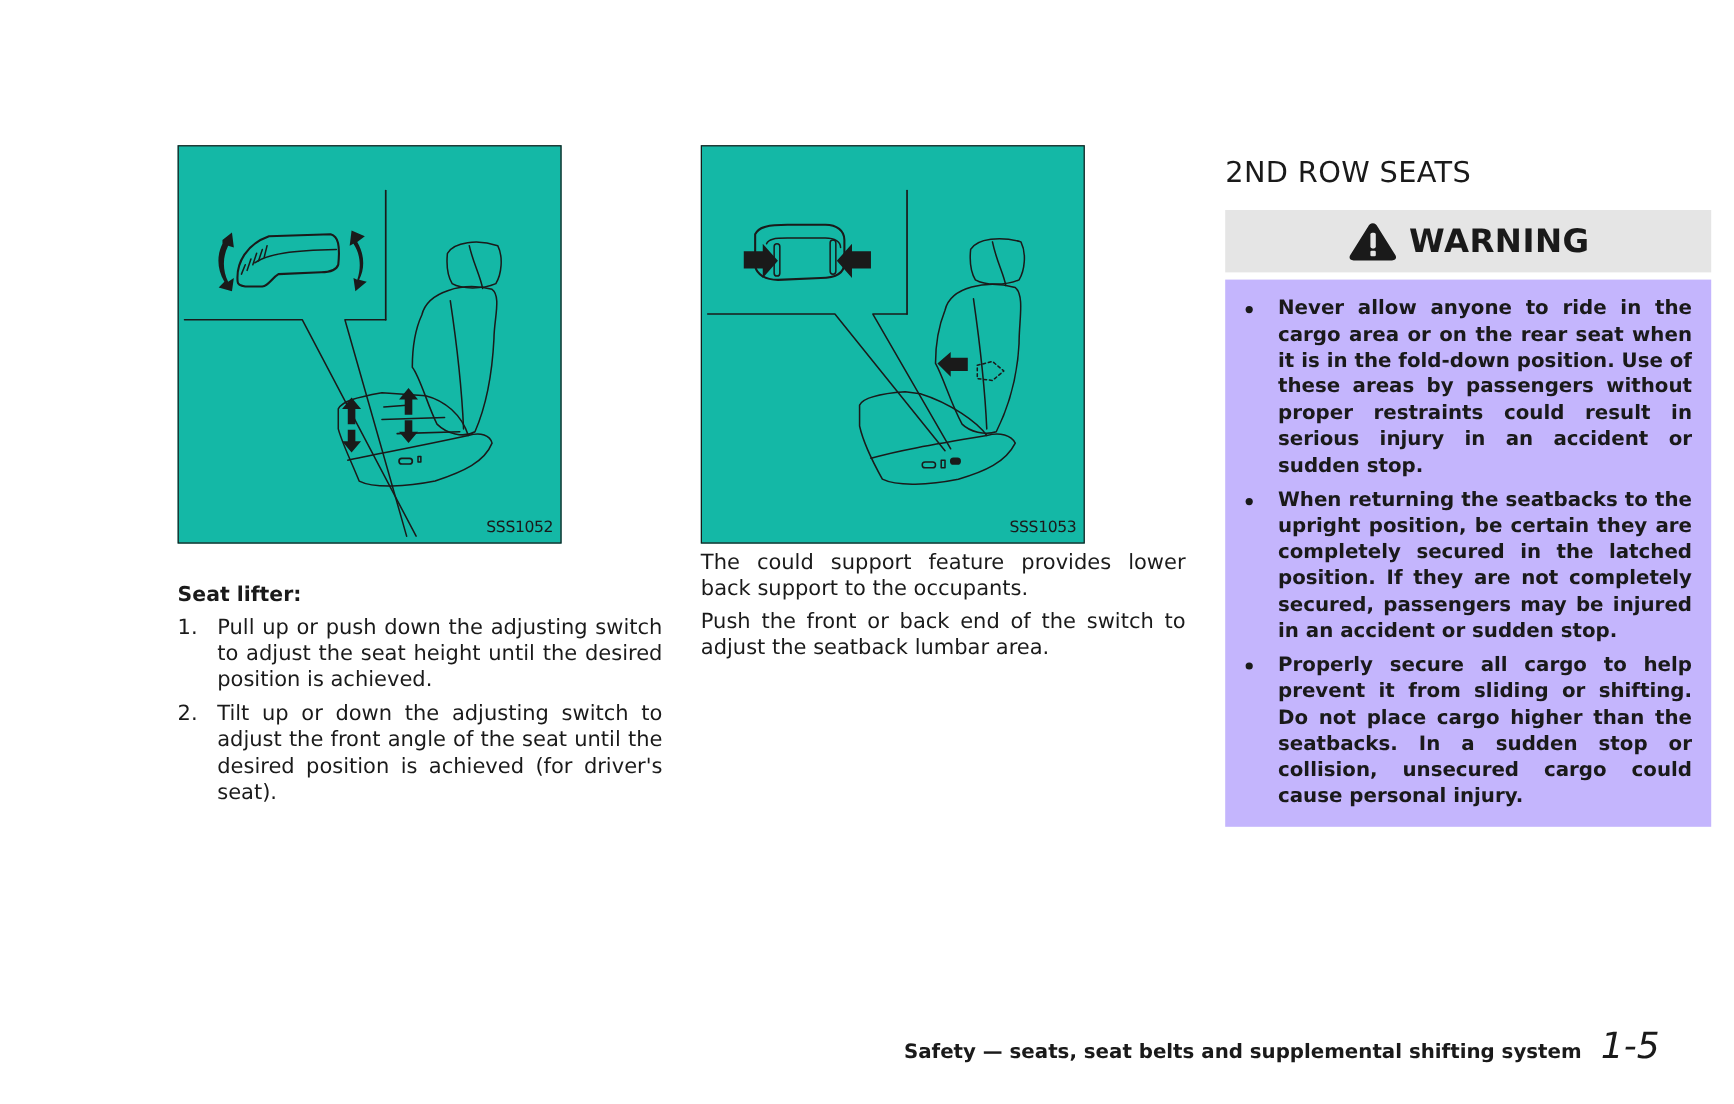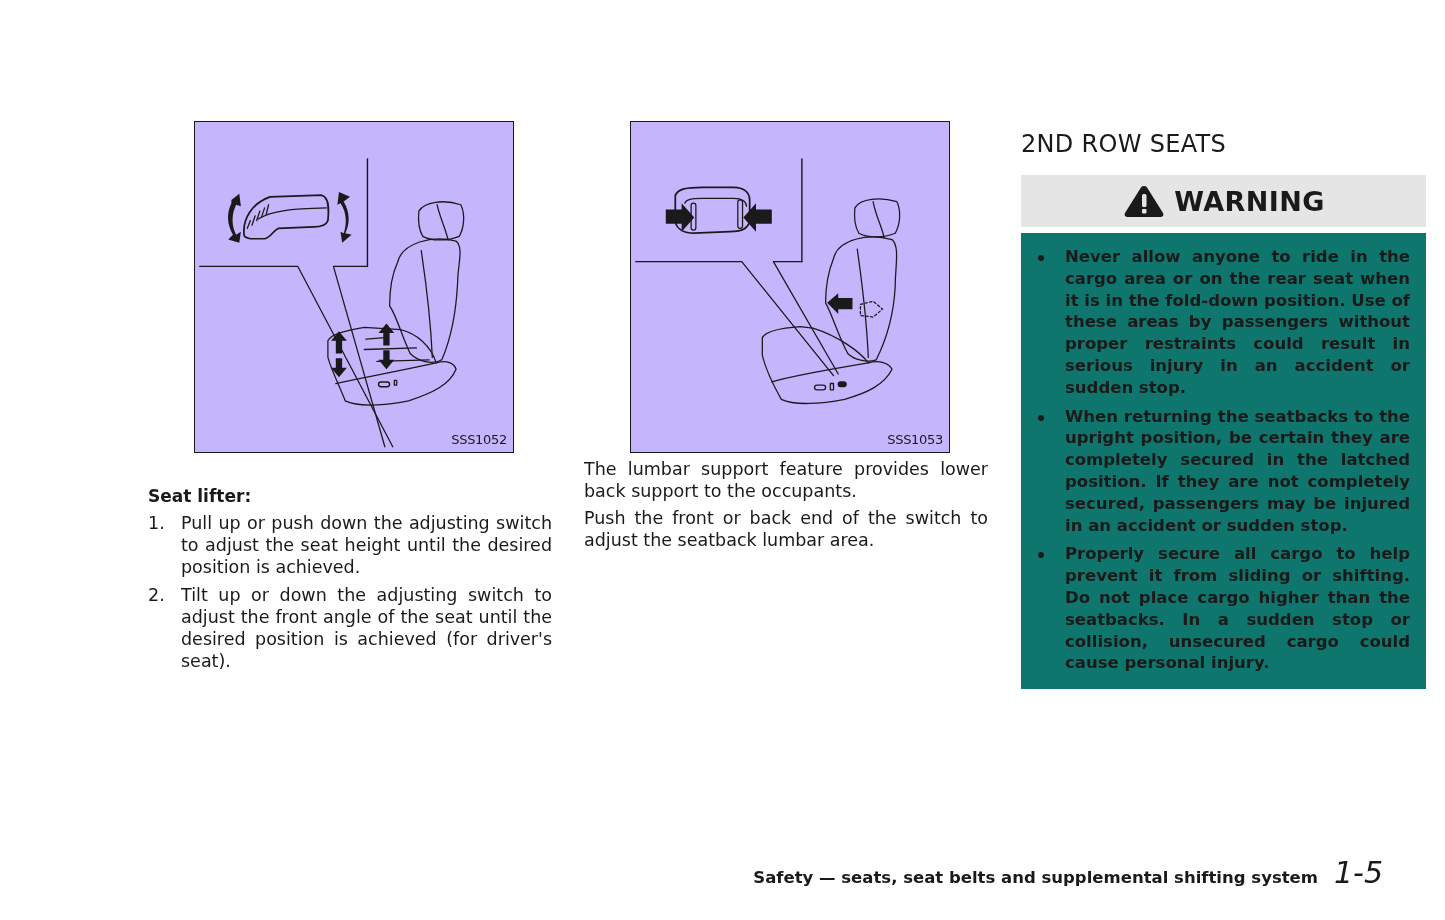--- a/index.html
+++ b/index.html
@@ -7,21 +7,21 @@
       width: 1445px; height: 920px; position: relative; overflow: hidden;
       font-family: "DejaVu Sans", sans-serif; color: #1a1a1a;
     }
     .col { position: absolute; top: 121px; padding-left: 42px; }
     .col1 { left: 106px; width: 404px; }
     .col2 { left: 542px; width: 404px; }
     .col3 { left: 979px; width: 405px; top: 128px; }
 
     .figure {
       position: relative; width: 320px; height: 332px;
-      border: 1.5px solid #1a1a1a; background: #c4b5fd; box-sizing: border-box; margin-left: 46px;
+      border: 1.5px solid #1a1a1a; background: #14b8a6; box-sizing: border-box;
     }
     .figure svg { position: absolute; left: 0; top: 0; width: 100%; height: 100%; }
     .fig-code {
       position: absolute; right: 6px; bottom: 5px;
       font-size: 13px; letter-spacing: -0.3px; color: #1a1a1a;
     }
 
     .sub-heading {
       margin-top: 32px; font-weight: bold; font-size: 17px; line-height: 22px;
     }
@@ -35,21 +35,21 @@
     .section-title {
       font-size: 24px; letter-spacing: 0.3px; font-weight: normal; margin: 0 0 15px 0;
       line-height: 32px;
     }
     .warn-head {
       background: #e5e5e5; height: 52px; display: flex; align-items: center;
       justify-content: center; gap: 8px;
     }
     .warn-head .warn-label { font-weight: bold; font-size: 27px; letter-spacing: 0.4px; }
     .warn-body {
-      margin-top: 6px; background: #0f766e; padding: 13px 16px 8px 12px;
+      margin-top: 6px; background: #c4b5fd; padding: 13px 16px 8px 12px;
     }
     .warn-body ul { margin: 0; padding: 0; list-style: none; }
     .warn-body li {
       position: relative; padding-left: 32px; font-weight: bold;
       font-size: 16.5px; line-height: 21.8px; text-align: justify; margin-bottom: 7px;
     }
     .warn-body li .bullet {
       position: absolute; left: 5px; top: 9px; width: 6px; height: 6px;
       border-radius: 50%; background: #1a1a1a;
     }
@@ -150,21 +150,21 @@
       </g>
       <path d="M290,188 l16,-4 l12,10 l-12,10 l-16,-2 z" stroke-dasharray="3,3"></path>
 
       <rect x="232" y="290" width="14" height="6" rx="3"></rect>
       <path d="M252,288 l4,0 l0,8 l-4,0 z"></path>
       <rect x="262" y="286" width="10" height="6" rx="3" fill="#1a1a1a"></rect>
     </svg>
     <div class="fig-code">SSS1053</div>
   </div>
 
-  <p class="body-text para">The lumbar support feature provides lower back support to the occupants.</p>
+  <p class="body-text para">The could support feature provides lower back support to the occupants.</p>
   <p class="body-text para">Push the front or back end of the switch to adjust the seatback lumbar area.</p>
 </div>
 
 <div class="col col3">
   <h2 class="section-title">2ND ROW SEATS</h2>
   <div class="warn-head">
     <svg width="44" height="34" viewBox="0 0 44 34">
       <path d="M22,2 C24,2 25,3 26,5 L41,29 C42,31 41,33 38,33 L6,33 C3,33 2,31 3,29 L18,5 C19,3 20,2 22,2 Z" fill="#1a1a1a"></path>
       <rect x="20" y="10" width="4.5" height="13" rx="1.5" fill="#e5e5e5"></rect>
       <rect x="20" y="25" width="4.5" height="4.5" rx="1" fill="#e5e5e5"></rect>

